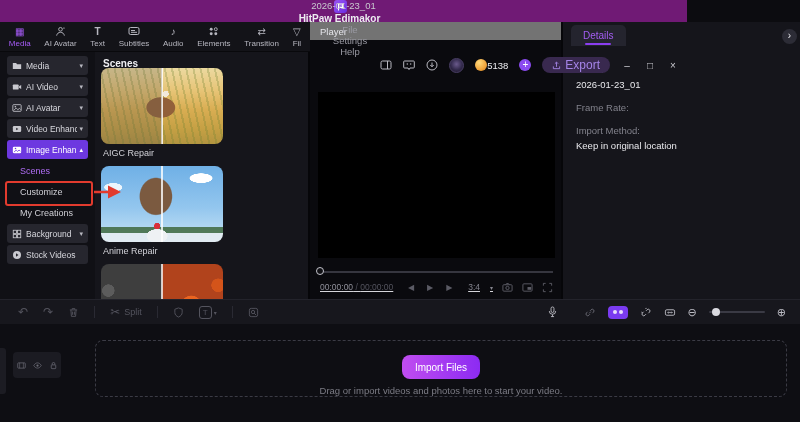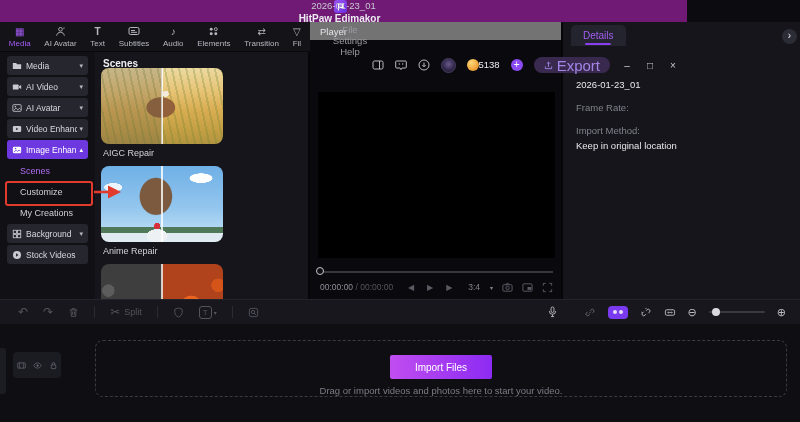--- a/index.html
+++ b/index.html
@@ -19,28 +19,28 @@
     background:linear-gradient(135deg,#9а55f5,#7a3bf0); background:linear-gradient(135deg,#9a55f5,#6a2de0);
     display:flex; align-items:center; justify-content:center; margin-right:6px; flex:0 0 auto; }
   .appname { font-size:10px; font-weight:bold; color:#ededf1; margin-right:8px; white-space:nowrap; }
   .menu { font-size:9.5px; color:#9a9aa3; margin-left:13px; }
   .tb-center { position:absolute; left:0; right:0; text-align:center; font-size:9.5px; color:#c9c9cf; pointer-events:none; }
   .tb-right { margin-left:auto; display:flex; align-items:center; gap:11px; z-index:2; }
   .tb-ic { color:#b9b9c1; }
   .avatar { width:15px; height:15px; border-radius:50%;
     background:radial-gradient(circle at 50% 40%, #6a5a8c 0%, #332a4c 55%, #17121f 100%);
     border:1px solid #4a3f66; }
-  .coinwrap { display:flex; }
+  .coinwrap { display:flex; align-items:center; }
   .coin { width:12px; height:12px; border-radius:50%;
     background:radial-gradient(circle at 35% 30%, #ffd97a, #f0a43c 60%, #c97b1d); }
   .coincount { font-size:9.5px; color:#ededf1; }
   .pluscircle { width:12px; height:12px; border-radius:50%; background:#8b4bf0; color:#fff;
     font-size:10px; line-height:11px; text-align:center; }
   .exportbtn { height:16px; border-radius:9px; background:#39294f; color:#a584e8;
-    display:flex; align-items:center; gap:4px; padding:0 10px; font-size:15px; }
+    display:flex; align-items:center; gap:4px; padding:0 10px; font-size:12px; }
   .winbtn { font-size:10px; color:#c9c9cf; width:12px; text-align:center; }
 
   
   .tabbar { left:0; top:22px; width:310px; height:30px; background:#131318;
     display:flex; align-items:center; padding:0 2px; border-bottom:1px solid #09090c; }
   .tab { flex:1 1 auto; display:flex; flex-direction:column; align-items:center; justify-content:center;
     color:#b7b7c0; min-width:0; }
   .tab .ticon { height:12px; font-size:10px; line-height:12px; display:flex; align-items:center; justify-content:center; }
   .tab .tlabel { font-size:8px; margin-top:1px; white-space:nowrap; overflow:hidden; max-width:44px; }
   .tab.active { color:#a55bf5; }
@@ -101,21 +101,21 @@
   
   .player { left:310px; top:22px; width:253px; height:277px; background:#0a0a0e;
     border-right:2px solid #060609; }
   .player-h { height:18px; background:#737373; display:flex; align-items:center; padding:0 10px;
     font-size:9.5px; color:#e4e4e9; }
   .video { position:absolute; left:8px; top:70px; width:237px; height:166px; background:#000; }
   .scrub { position:absolute; left:10px; right:8px; top:249px; height:2px; background:#36363f; }
   .scrub-knob { position:absolute; left:6px; top:245px; width:8px; height:8px; border-radius:50%;
     background:#101014; border:1.5px solid #c4c4cc; }
   .pctrl { position:absolute; left:0; right:0; top:256px; height:18px; display:flex; align-items:center;
-    padding:0 8px 0 10px; }
+    padding:0 8px 0 10px;text-decoration:underline; }
   .ptime { font-size:8.5px; color:#8f8f99; white-space:nowrap; }
   .ptime .dim { color:#53535d; }
   .ptrans { position:absolute; left:50%; transform:translateX(-62%); display:flex; gap:13px;
     color:#5a5a64; font-size:8px; }
   .pright { margin-left:auto; display:flex; align-items:center; gap:9px; color:#5e5e68; }
   .pratio { font-size:8.5px; color:#84848e; display:flex; align-items:center; gap:10px; }
 
   
   .details { left:563px; top:22px; width:237px; height:277px; background:#15151b; }
   .dtab { position:absolute; left:8px; top:3px; height:21px; background:#24242e;
@@ -151,21 +151,21 @@
 
   
   .timeline { left:0; top:324px; width:800px; height:98px; background:#0e0e13; }
   .edge-strip { position:absolute; left:0; top:24px; width:6px; height:46px; background:#1c1c23;
     border-radius:0 3px 3px 0; }
   .trackhdr { position:absolute; left:13px; top:28px; width:48px; height:26px; background:#1b1b22;
     border-radius:4px; display:flex; align-items:center; justify-content:center; gap:7px; color:#6b6b75; }
   .droparea { position:absolute; left:95px; top:16px; width:692px; height:57px;
     border:1px dashed #3b3b45; border-radius:8px; }
   .importbtn { position:absolute; left:50%; top:14px; transform:translateX(-50%);
-    width:102px; height:24px; border-radius:2px; border:none;
+    width:78px; height:24px; border-radius:8px; border:none;
     background:linear-gradient(90deg,#c04df0,#8c2bf2);
     color:#fff; font-size:10px; font-family:"Liberation Sans",sans-serif; }
   .drophint { position:absolute; left:0; right:0; top:44px; text-align:center; font-size:9.5px; color:#7c7c85; }
 </style>
 </head>
 <body>
 
 <div class="abs titlebar">
   <div class="logo">
     <svg width="8" height="8" viewBox="0 0 8 8">

